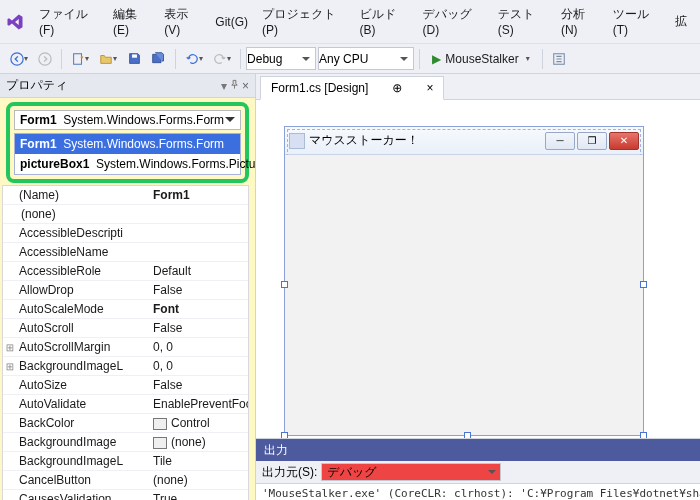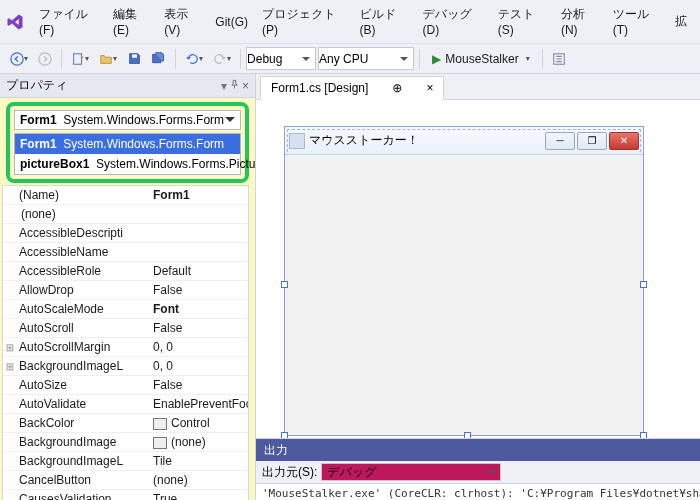--- a/index.html
+++ b/index.html
@@ -48,21 +48,21 @@
 .titlebar{height:28px;background:linear-gradient(#f7fafd,#e9f0f9);border-bottom:1px solid #c9d4e8;display:flex;align-items:center;padding:0 4px;gap:4px}
 .titlebar .icon{width:16px;height:16px;background:#d6e0f2;border:1px solid #aabbd6}
 .winbtns{margin-left:auto;display:flex;gap:2px}
 .wbtn{width:30px;height:18px;border:1px solid #9aa8c8;background:linear-gradient(#f2f6fb,#e1e8f4);display:flex;align-items:center;justify-content:center;font-size:10px;border-radius:2px}
 .wbtn.close{background:linear-gradient(#e7756b,#c83a2f);border-color:#a2342b;color:#fff}
 .form-body{position:absolute;top:28px;left:0;right:0;bottom:0;background:#f2f2f2}
 .handle{position:absolute;width:7px;height:7px;background:#fff;border:1px solid #4a74d4}
 .output{height:78px;border-top:1px solid #cfd3de;background:#eef0f5;display:flex;flex-direction:column}
 .out-head{height:22px;background:#4d5a9e;color:#fff;display:flex;align-items:center;padding:0 8px}
 .out-bar{height:22px;background:#eef0f5;display:flex;align-items:center;padding:0 6px;gap:4px}
-.out-drop{height:18px;border:1px solid #c5c8d3;background:#be185d;flex:0 0 180px;display:flex;align-items:center;padding:0 16px 0 5px;position:relative}
+.out-drop{height:18px;border:1px solid #c5c8d3;background:#ef4444;flex:0 0 180px;display:flex;align-items:center;padding:0 16px 0 5px;position:relative}
 .out-drop::after{content:"";position:absolute;right:4px;top:6px;border:4px solid transparent;border-top-color:#555}
 .out-text{flex:1;background:#fff;border-top:1px solid #cfd3de;padding:3px 6px;font-family:Consolas,monospace;font-size:11px;white-space:nowrap;overflow:hidden;color:#333}
 </style>
 </head>
 <body>
 
 <div class="menubar">
   <span class="vs-logo">
     <svg viewBox="0 0 24 24" width="18" height="18">
         <path fill="#7b3fbf" d="M17 2l5 3v14l-5 3-9-8-4 3-2-1V8l2-1 4 3 9-8zm0 6l-5 4 5 4V8z"></path>

